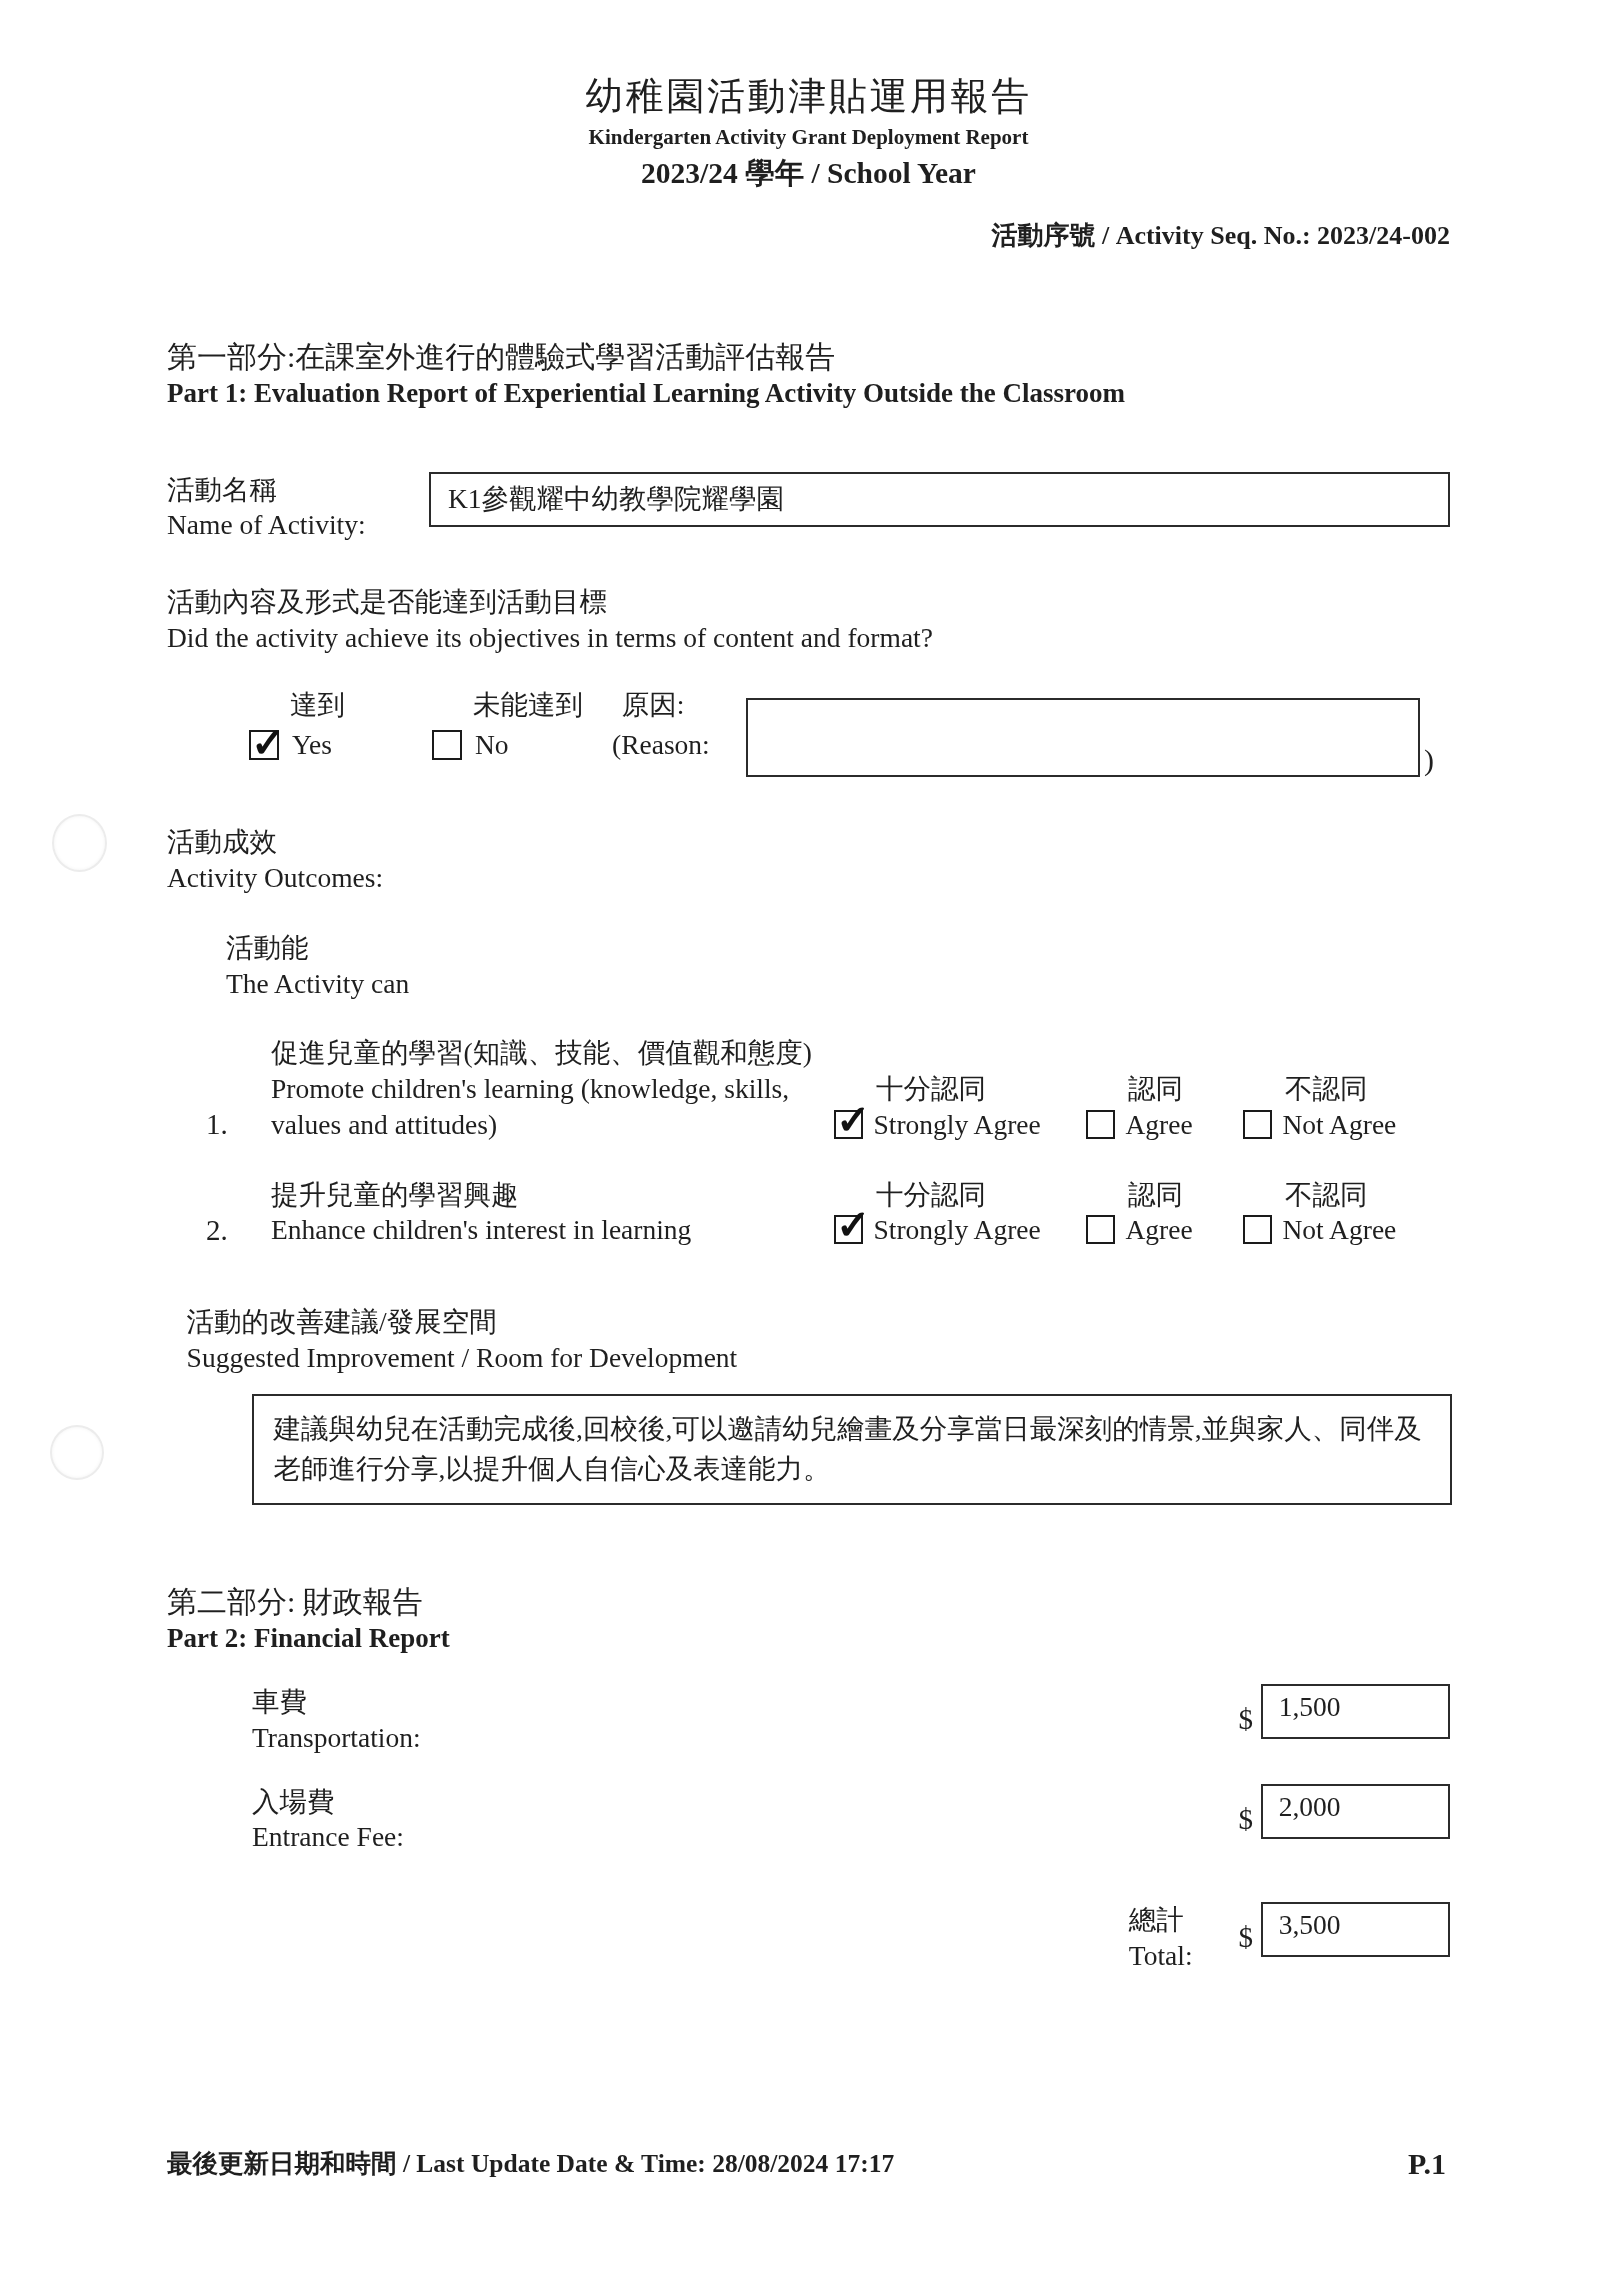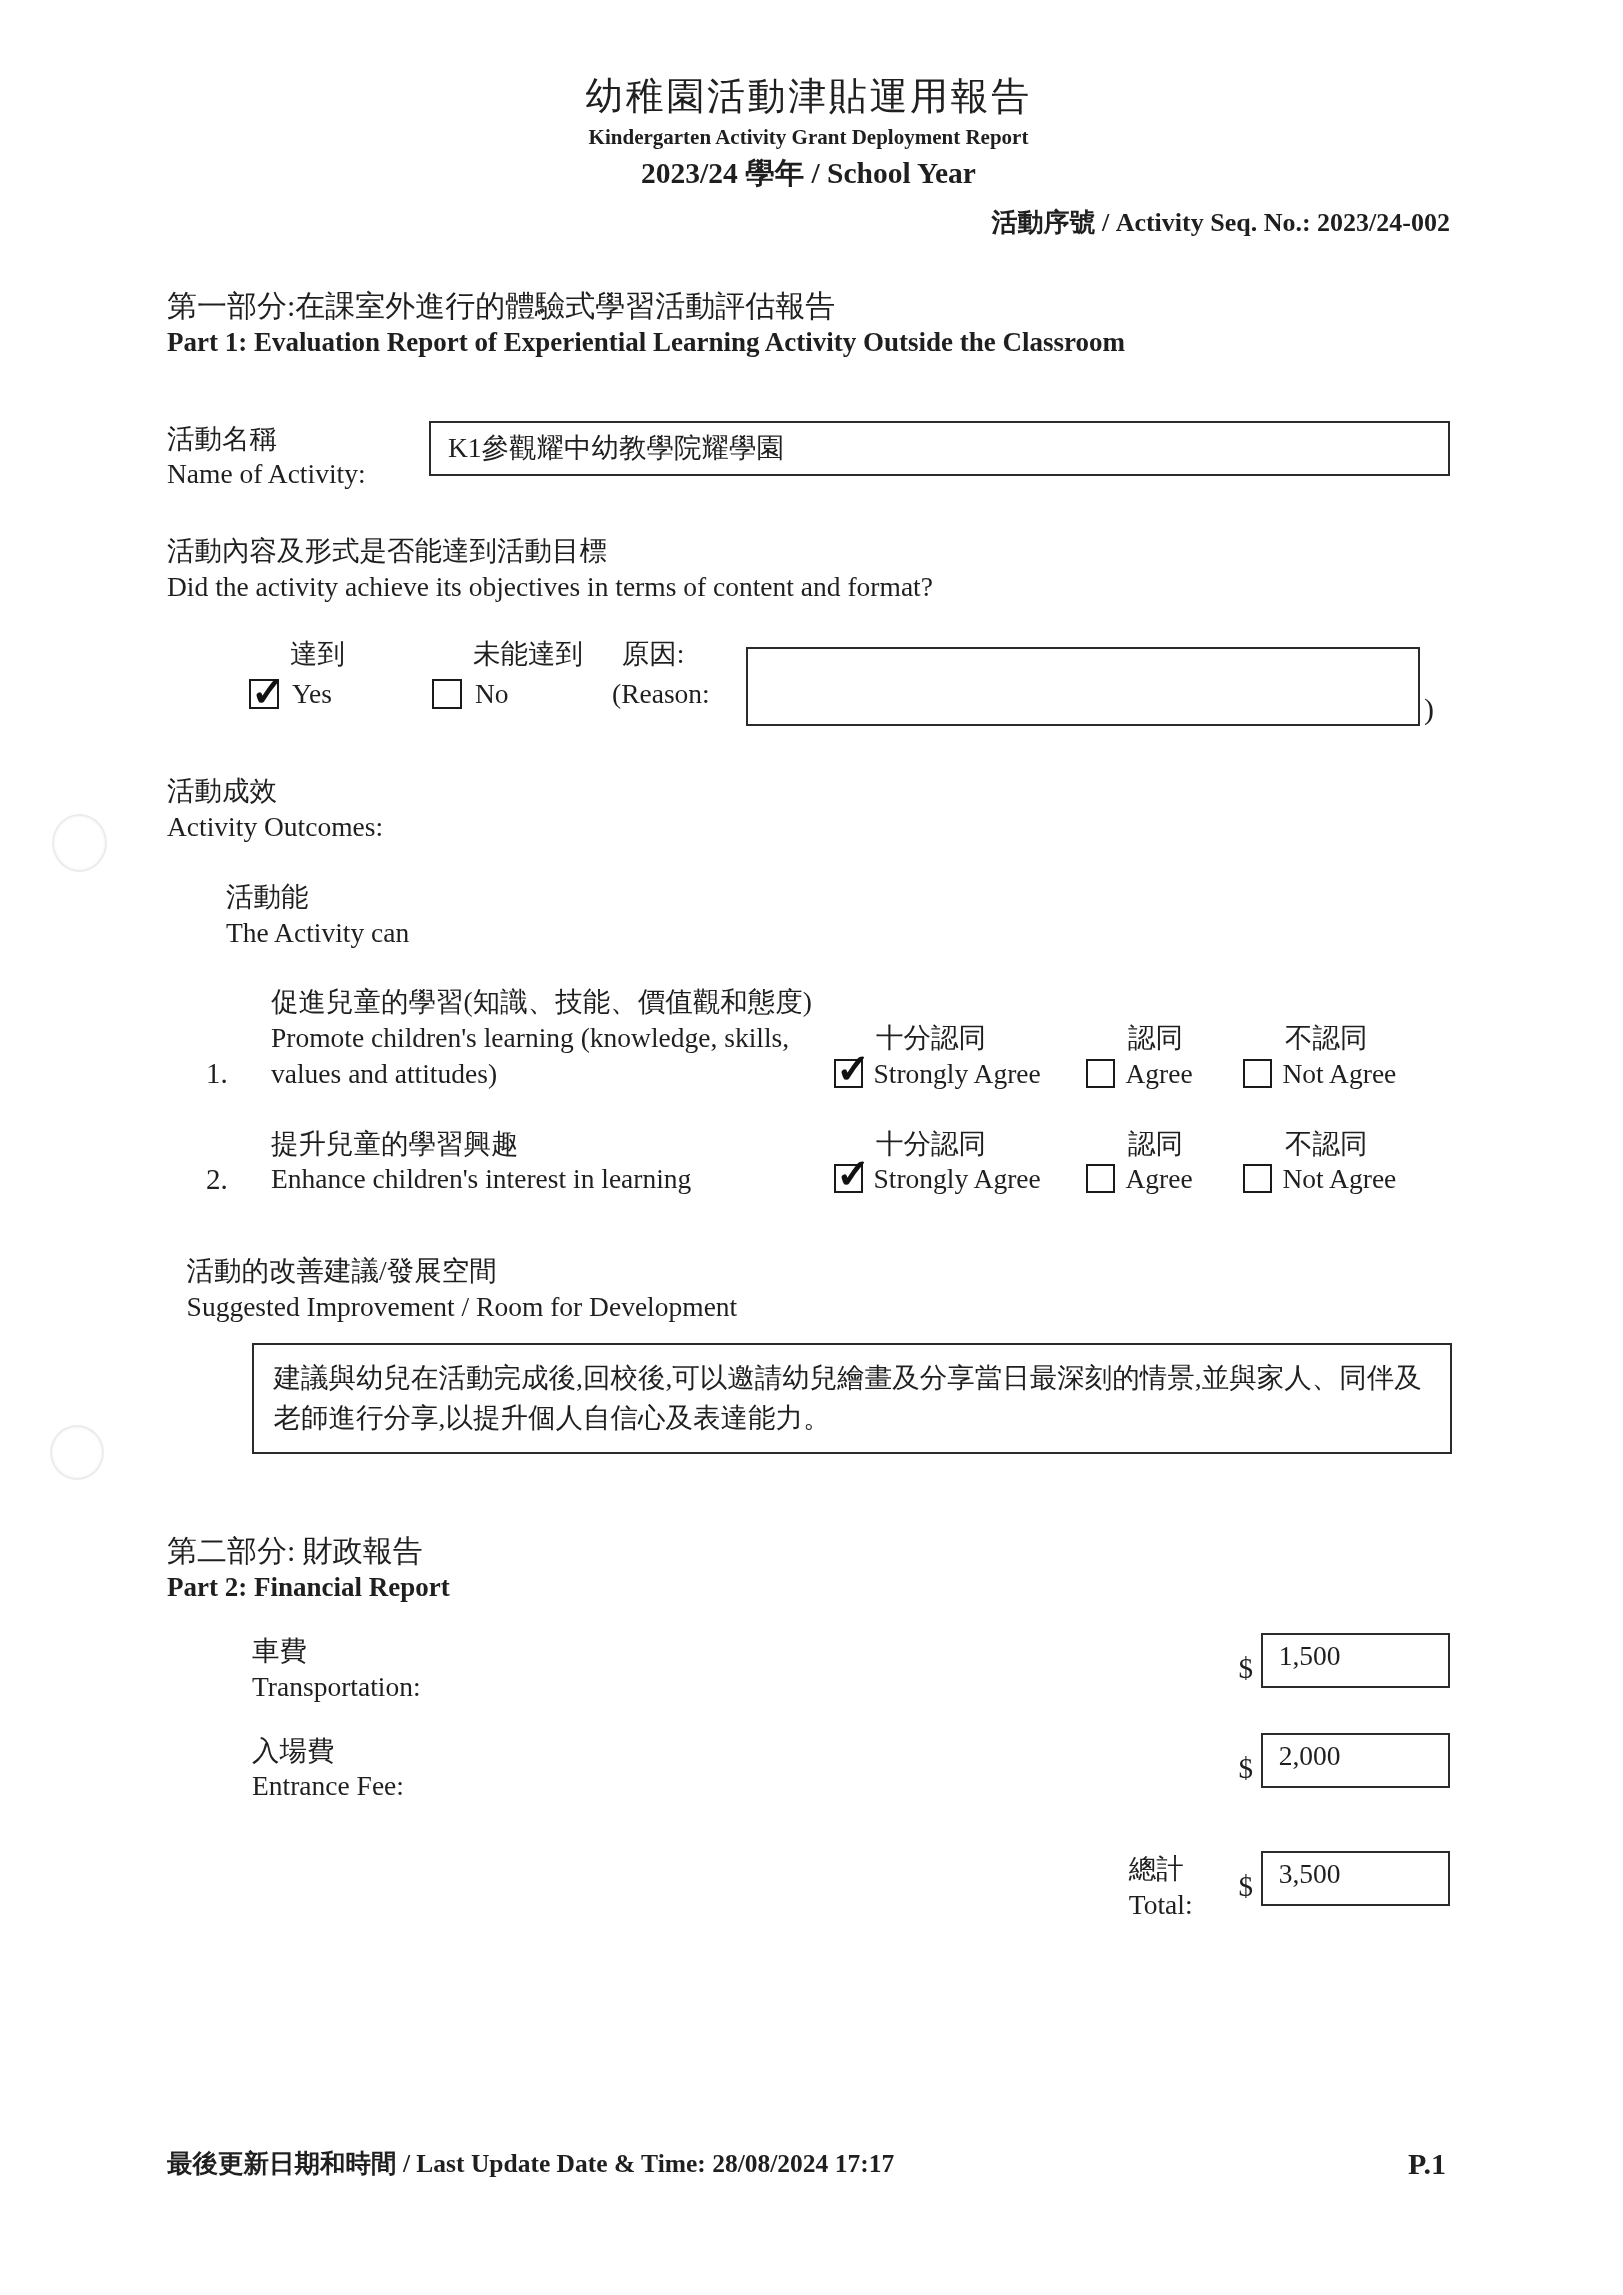--- a/index.html
+++ b/index.html
@@ -12,24 +12,24 @@
     font-family:"Liberation Serif","DejaVu Serif",serif;
     overflow:hidden;
   }
   .content{padding:73px 173px 0 167px;}
 
   
   .doc-header{text-align:center;line-height:1.25;}
   .title-zh{font-size:38px;letter-spacing:2.6px;}
   .title-en{font-size:21px;font-weight:bold;margin-top:3.9px;}
   .title-year{font-size:29.5px;font-weight:bold;margin-top:3.9px;}
-  .seq-line{text-align:right;font-size:26px;font-weight:bold;margin-top:14px;}
-
-  
-  .part-heading{margin-top:46px;line-height:1.3;}
+  .seq-line{text-align:right;font-size:26px;font-weight:bold;margin-top:27px;}
+
+  
+  .part-heading{margin-top:84px;line-height:1.3;}
   .heading-zh{font-size:30px;}
   .heading-en{font-size:27px;font-weight:bold;}
   .body-zh{font-size:27.5px;}
   .body-en{font-size:27.5px;}
 
   
   .name-row{display:flex;align-items:flex-start;margin-top:60px;}
   .name-label{width:262px;line-height:1.3;}
   .field-box{
     border:2px solid #2b2b2b;

